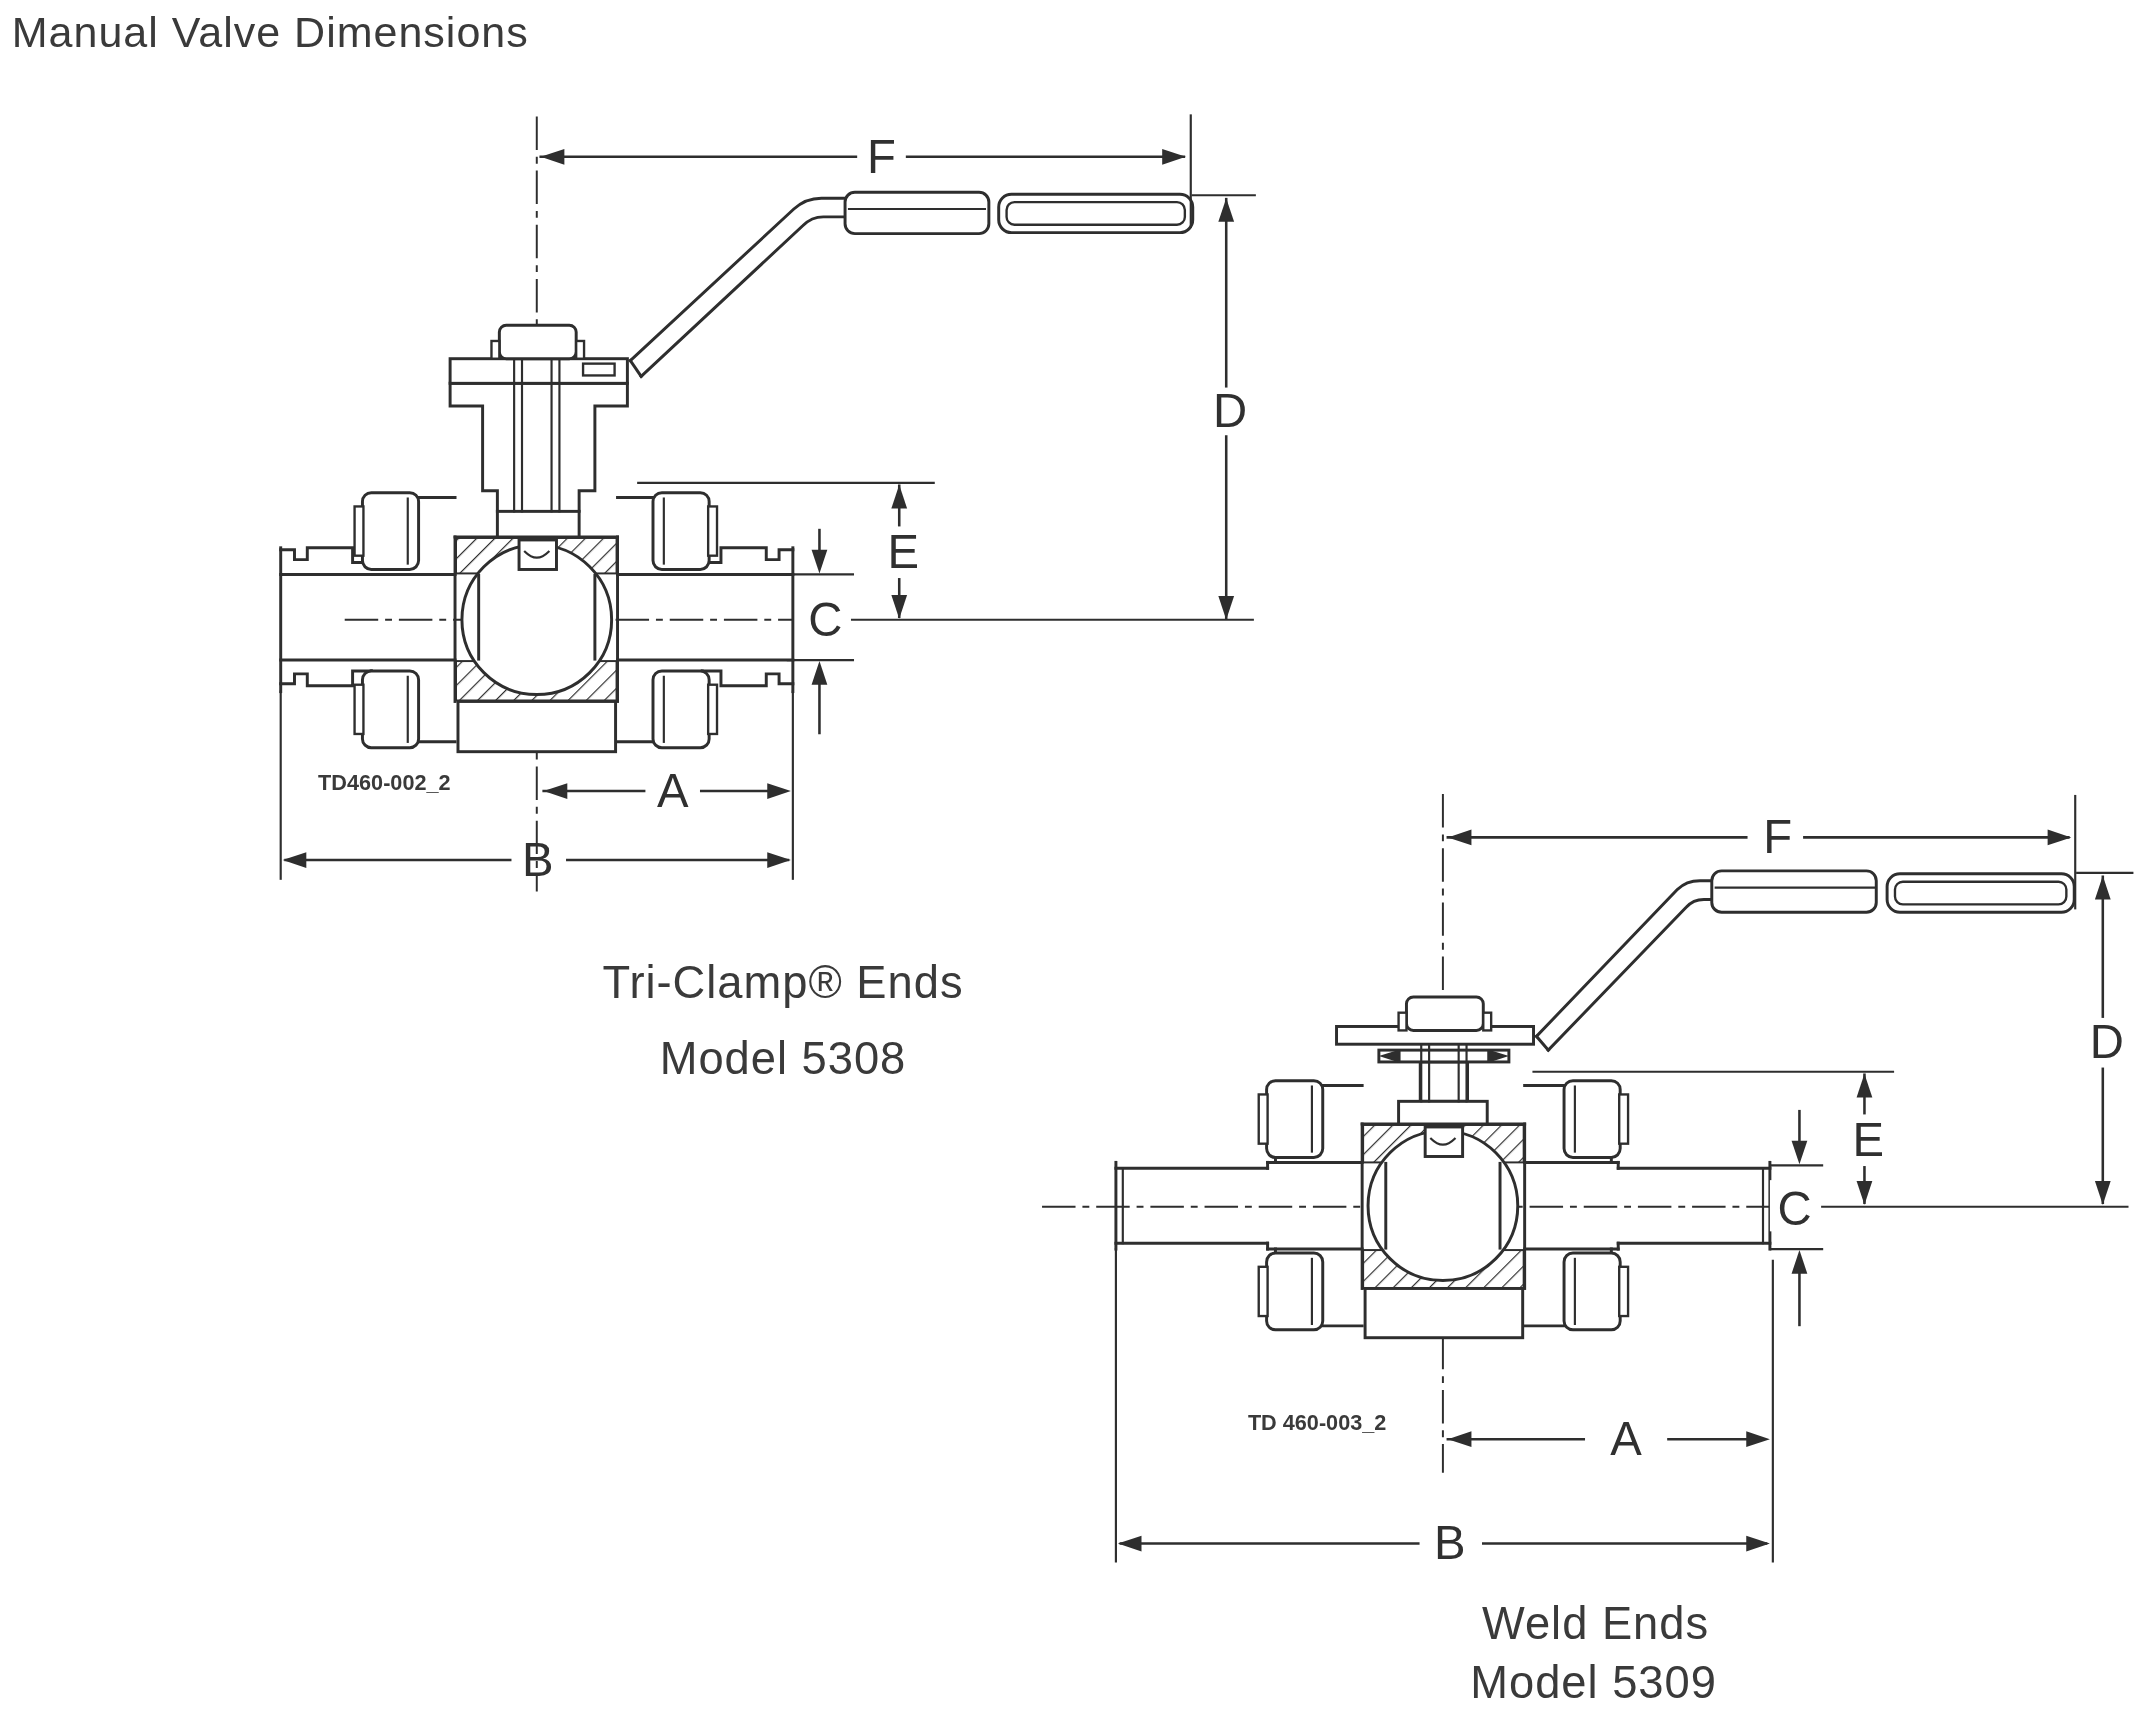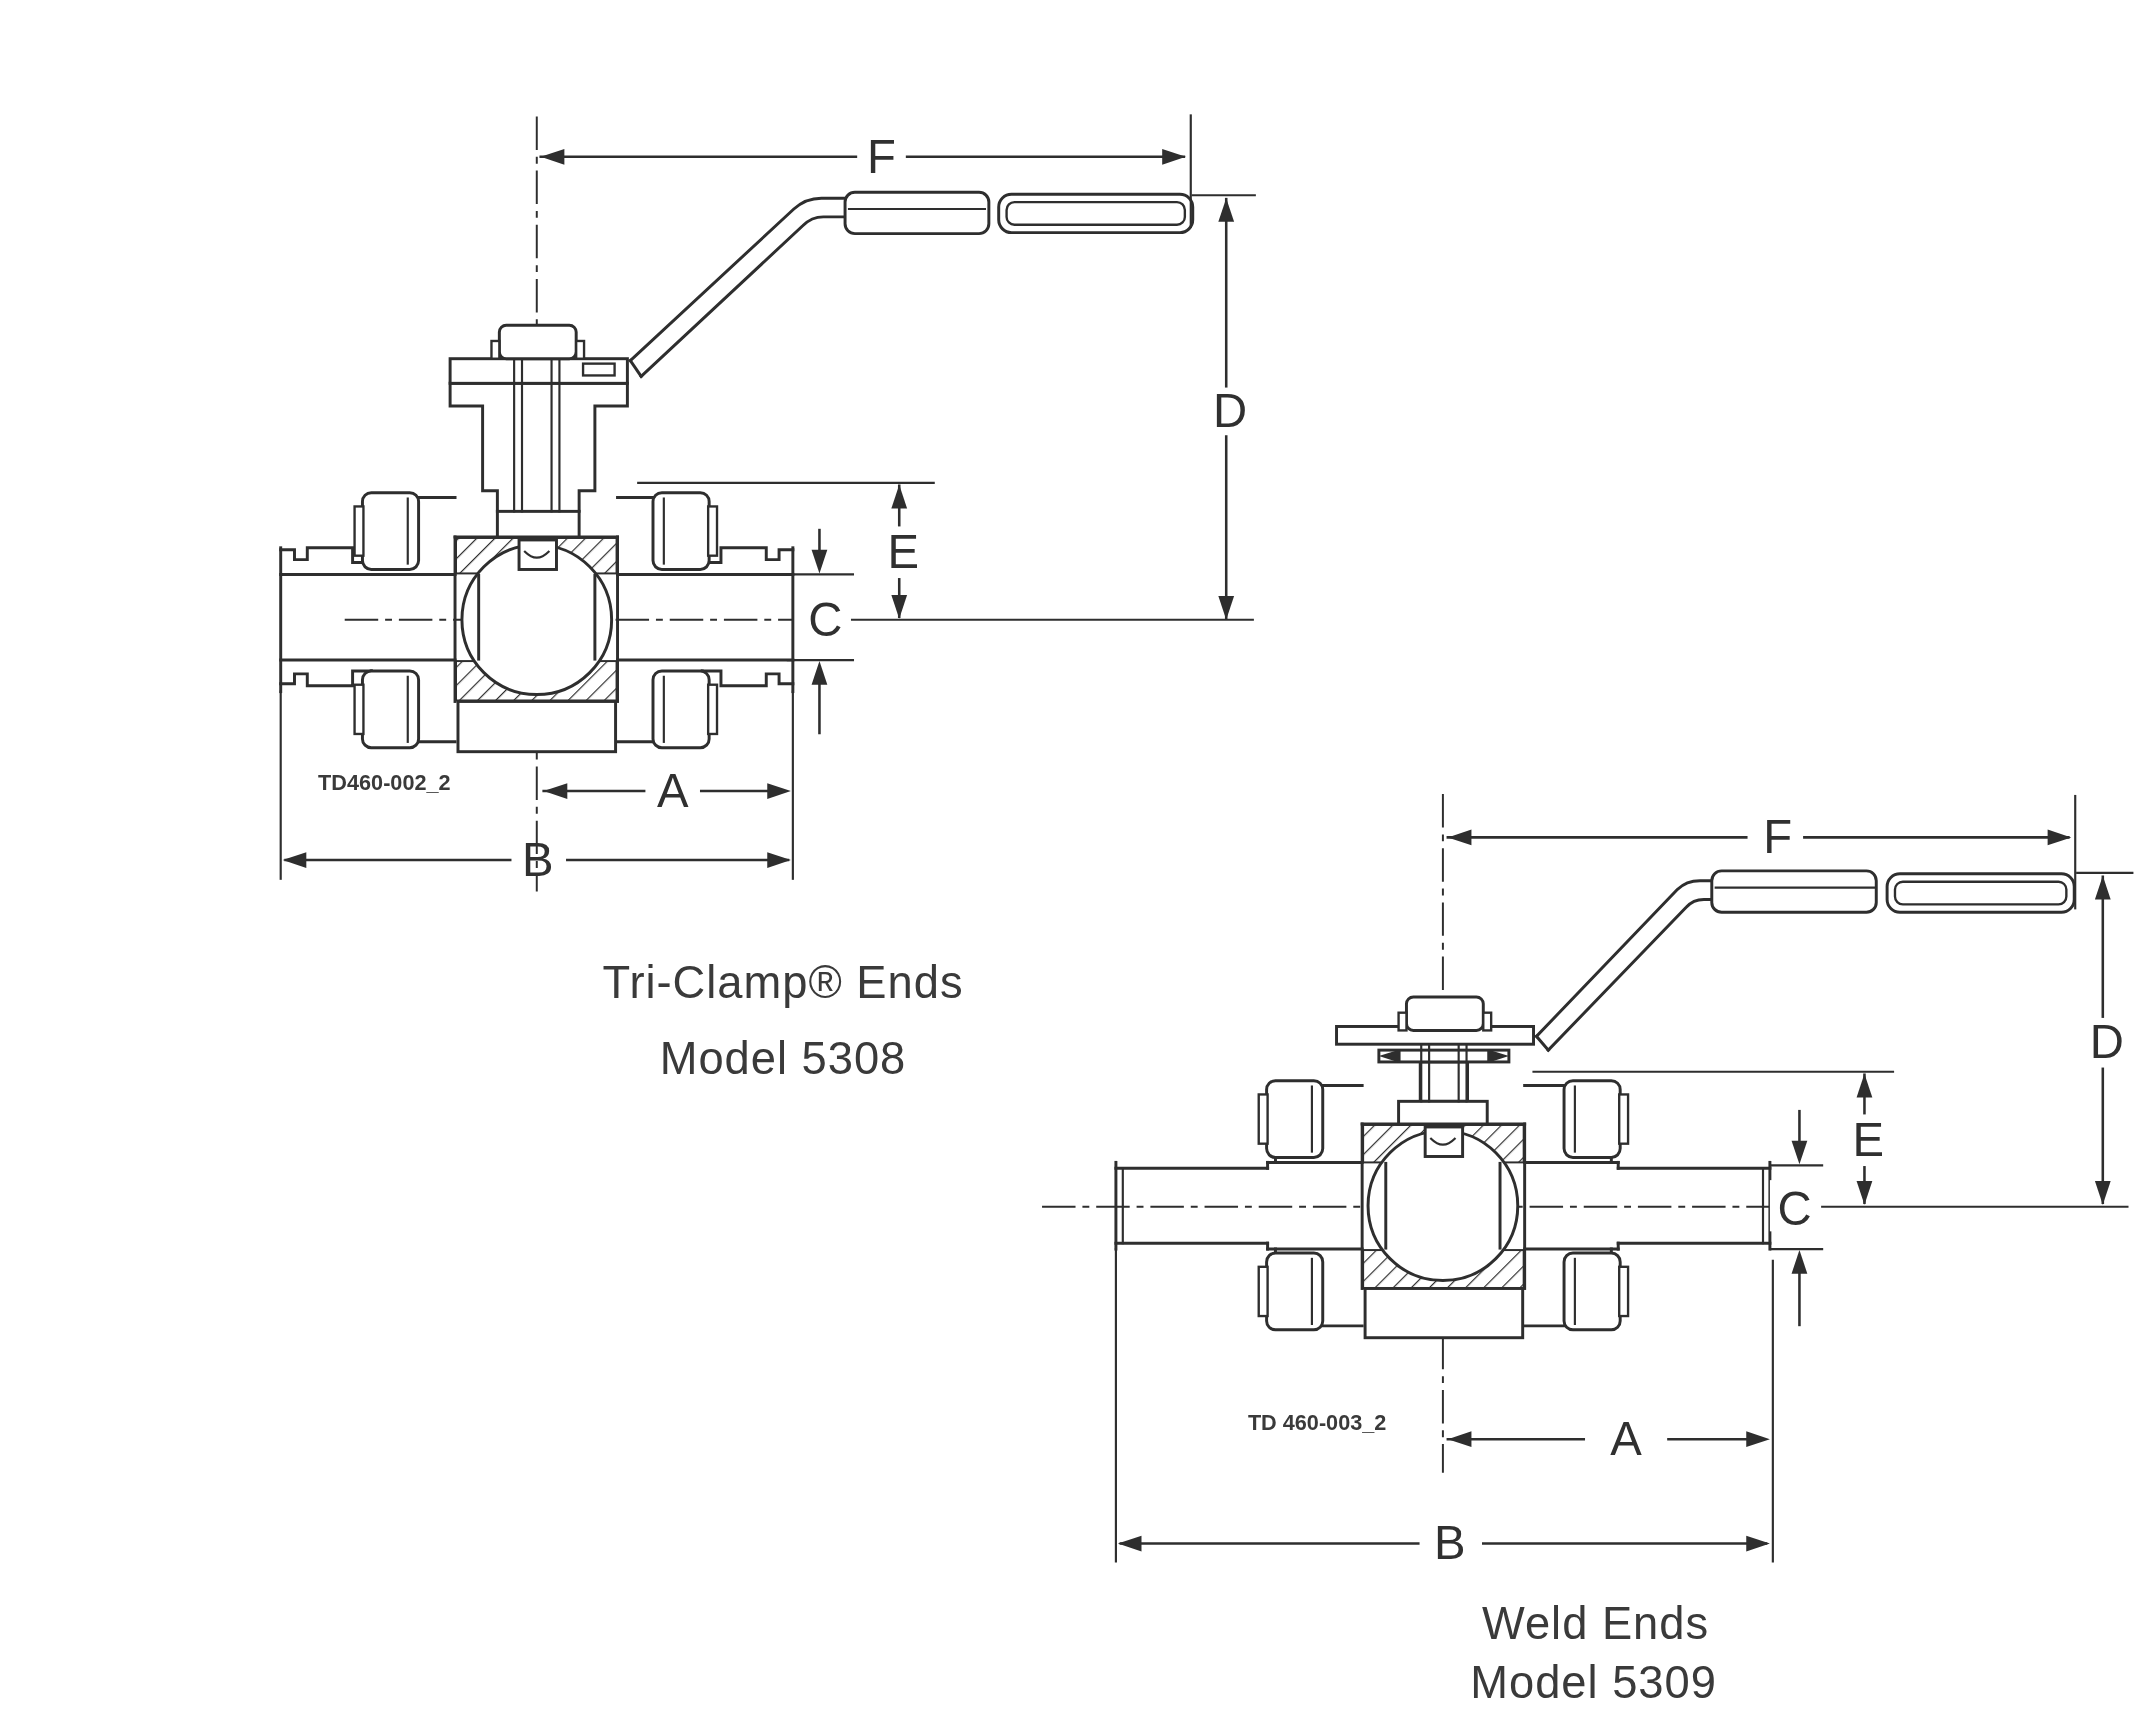--- a/index.html
+++ b/index.html
@@ -23,20 +23,21 @@
   .wh{fill:#ffffff;stroke:#2e2e2e;stroke-width:3;}
   .whthin{fill:#ffffff;stroke:#2e2e2e;stroke-width:2.4;}
   .arr{fill:#2e2e2e;stroke:none;}
   .hatchbox{fill:url(#hatch);stroke:#2e2e2e;stroke-width:2;}
   .mask{fill:#ffffff;stroke:none;}
 </style>
 </head>
 <body>
 
 <div class="page">
+  <div class="page-title">Manual Valve Dimensions</div>
 
   <svg width="2155" height="1724" viewBox="0 0 2188 1750">
     <defs>
       <pattern id="hatch" width="13" height="13" patternTransform="rotate(45)" patternUnits="userSpaceOnUse">
         <rect width="13" height="13" fill="#ffffff"></rect>
         <line x1="0" y1="0" x2="0" y2="13" stroke="#2e2e2e" stroke-width="2.4"></line>
       </pattern>
     </defs>
 
     <g>

